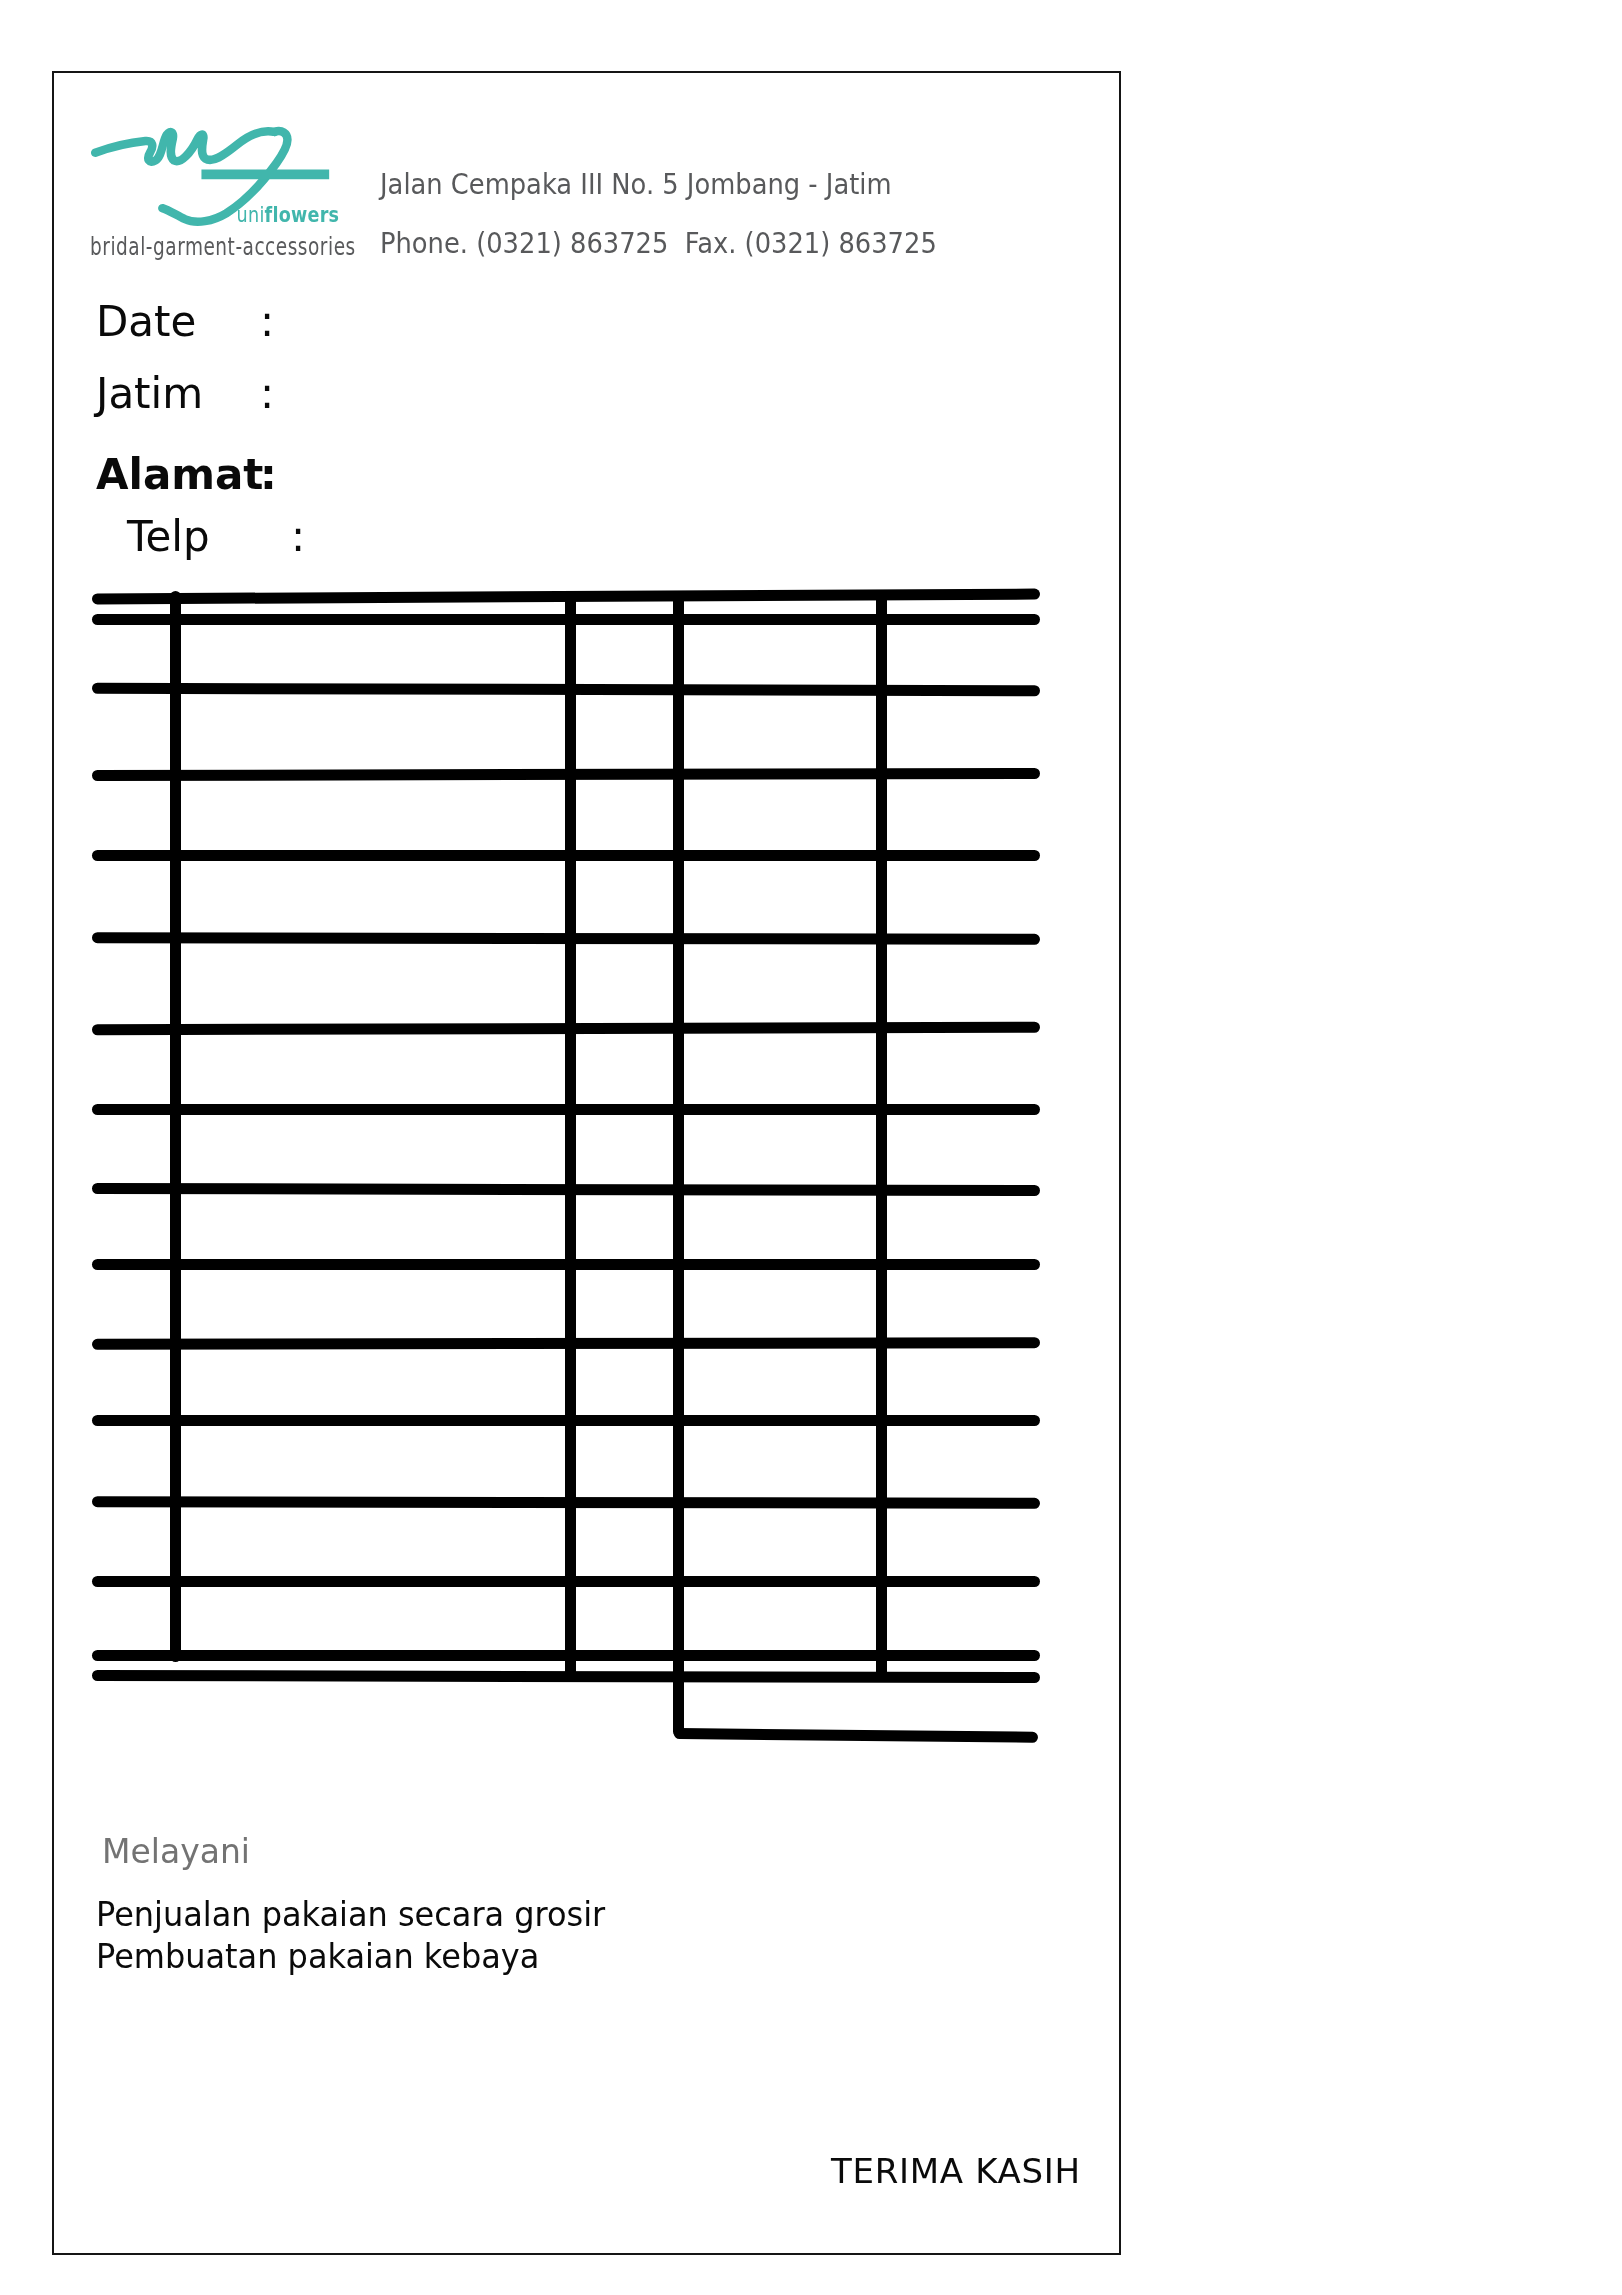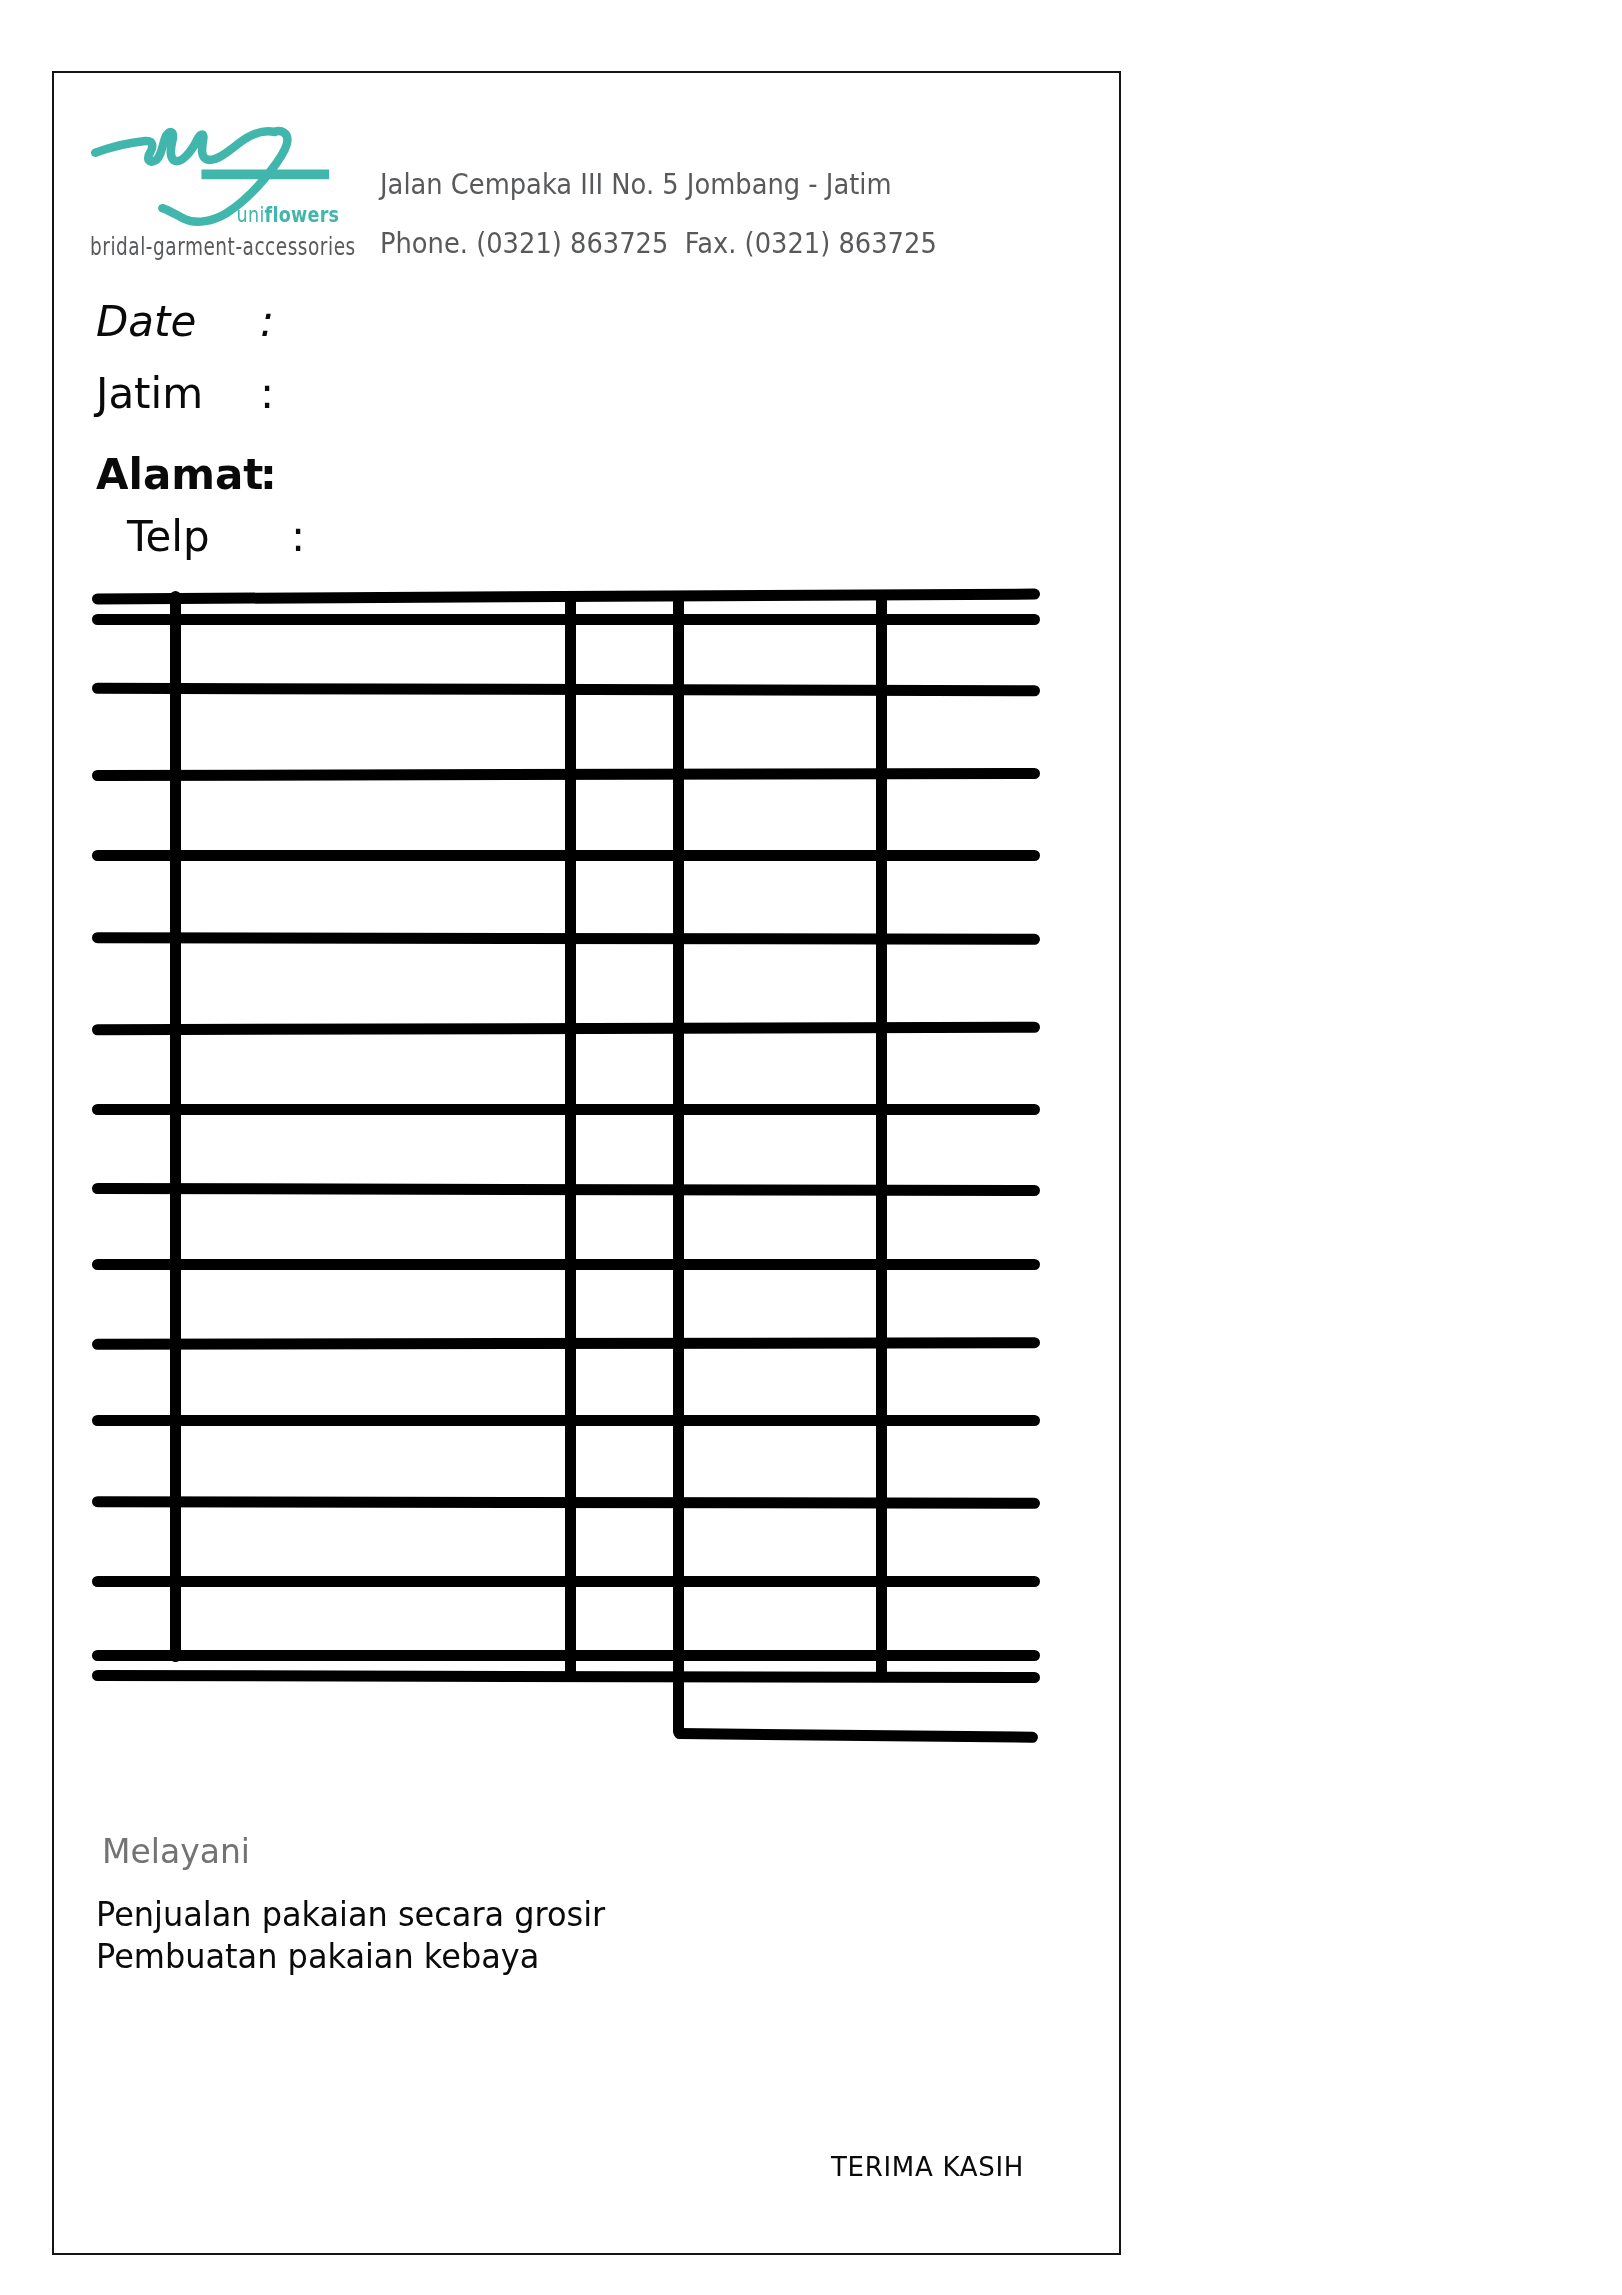--- a/index.html
+++ b/index.html
@@ -46,21 +46,21 @@
   .phone { top: 230px; }
 
   
   .field {
     position: absolute; left: 96px;
     display: flex; align-items: baseline;
     font-size: 42px; line-height: 1; color: #0a0a0a;
     white-space: nowrap;
   }
   .flabel { display: inline-block; width: 164px; }
-  .f-date   { top: 301px; font-style: italic; }
+  .f-date   { top: 301px; }
   .f-nama   { top: 373px; }
   .f-alamat { top: 454px; font-weight: bold; }
   .f-telp   { top: 516px; margin-left: 31px; }
   .fvalue { margin-left: 27.5px; min-width: 262px; }
 
   
   .grid { position: absolute; left: 0; top: 0; width: 1623px; height: 2295px; }
   .hl {
     position: absolute; left: 92px; width: 948px; height: 11px;
     background: #000; border-radius: 6.5px;
@@ -79,21 +79,21 @@
   .svc-item {
     position: absolute; left: 96px;
     font-size: 34px; line-height: 1; color: #0a0a0a;
     transform: scaleX(.94); transform-origin: 0 50%;
     white-space: nowrap;
   }
   .svc-1 { top: 1897px; }
   .svc-2 { top: 1939px; }
   .thanks {
     position: absolute; left: 831px; top: 2154px;
-    font-size: 26px; line-height: 1; letter-spacing: 0.7px; color: #0a0a0a;
+    font-size: 34px; line-height: 1; letter-spacing: 0.7px; color: #0a0a0a;
     white-space: nowrap;
   }
 </style>
 </head>
 <body>
 
 <div class="page">
 
   <div class="doc-border"></div>
 

